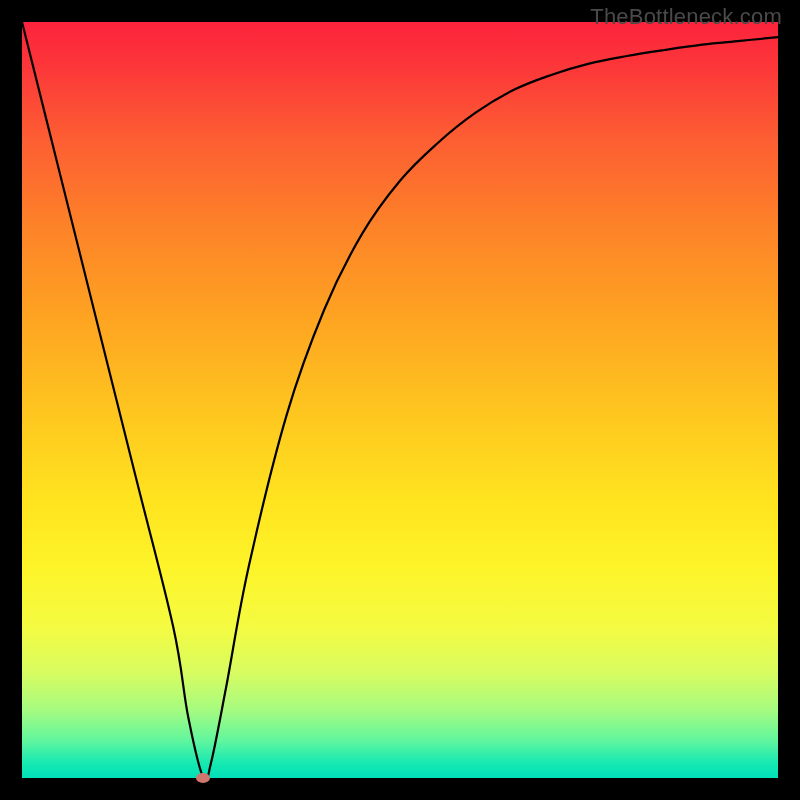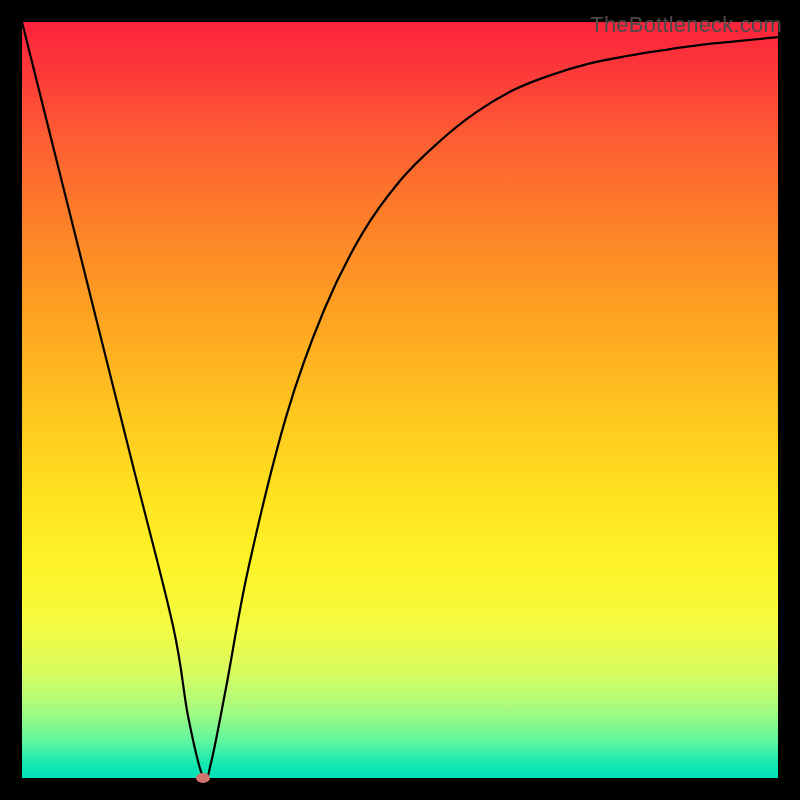--- a/index.html
+++ b/index.html
@@ -6,21 +6,21 @@
   body {
     width: 800px;
     height: 800px;
     background: #000;
     font-family: Arial, sans-serif;
     position: relative;
     overflow: hidden;
   }
   .watermark {
     position: absolute;
-    top: 12px;
+    top: 4px;
     right: 18px;
     color: #4a4a4a;
     font-size: 22px;
     font-weight: 500;
     letter-spacing: 0.2px;
     z-index: 10;
   }
   .plot-frame {
     position: absolute;
     left: 22px;

